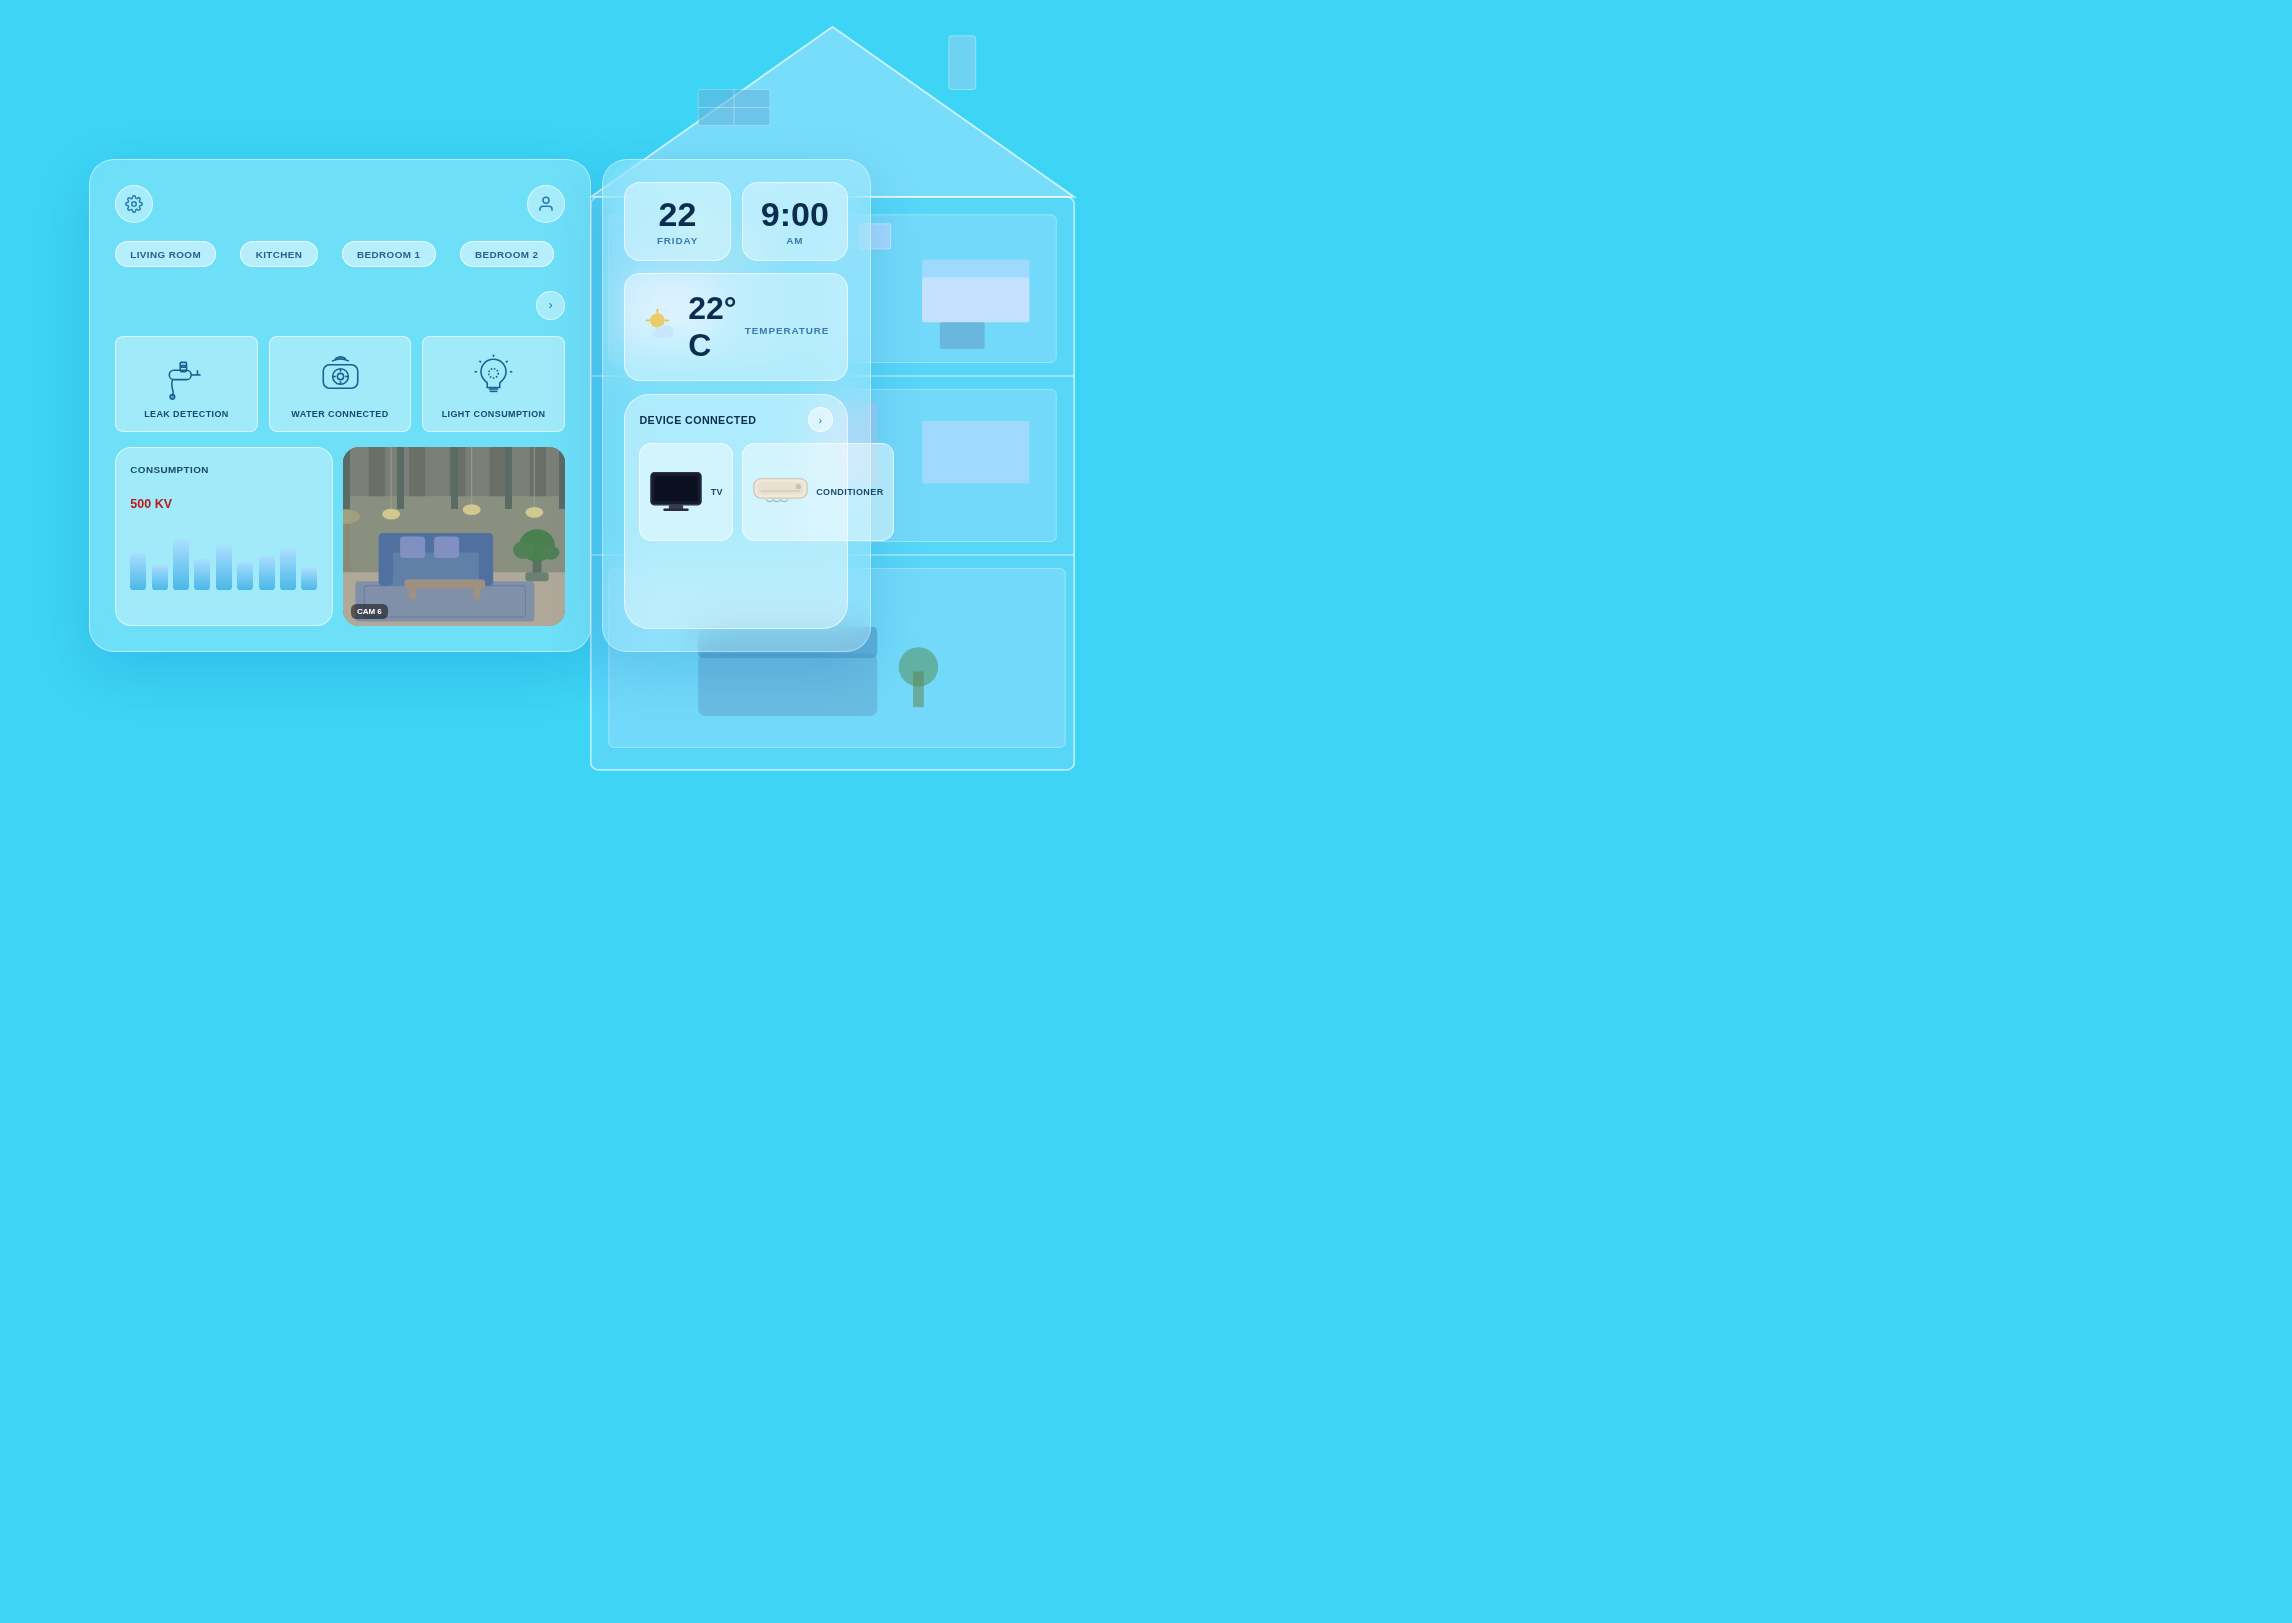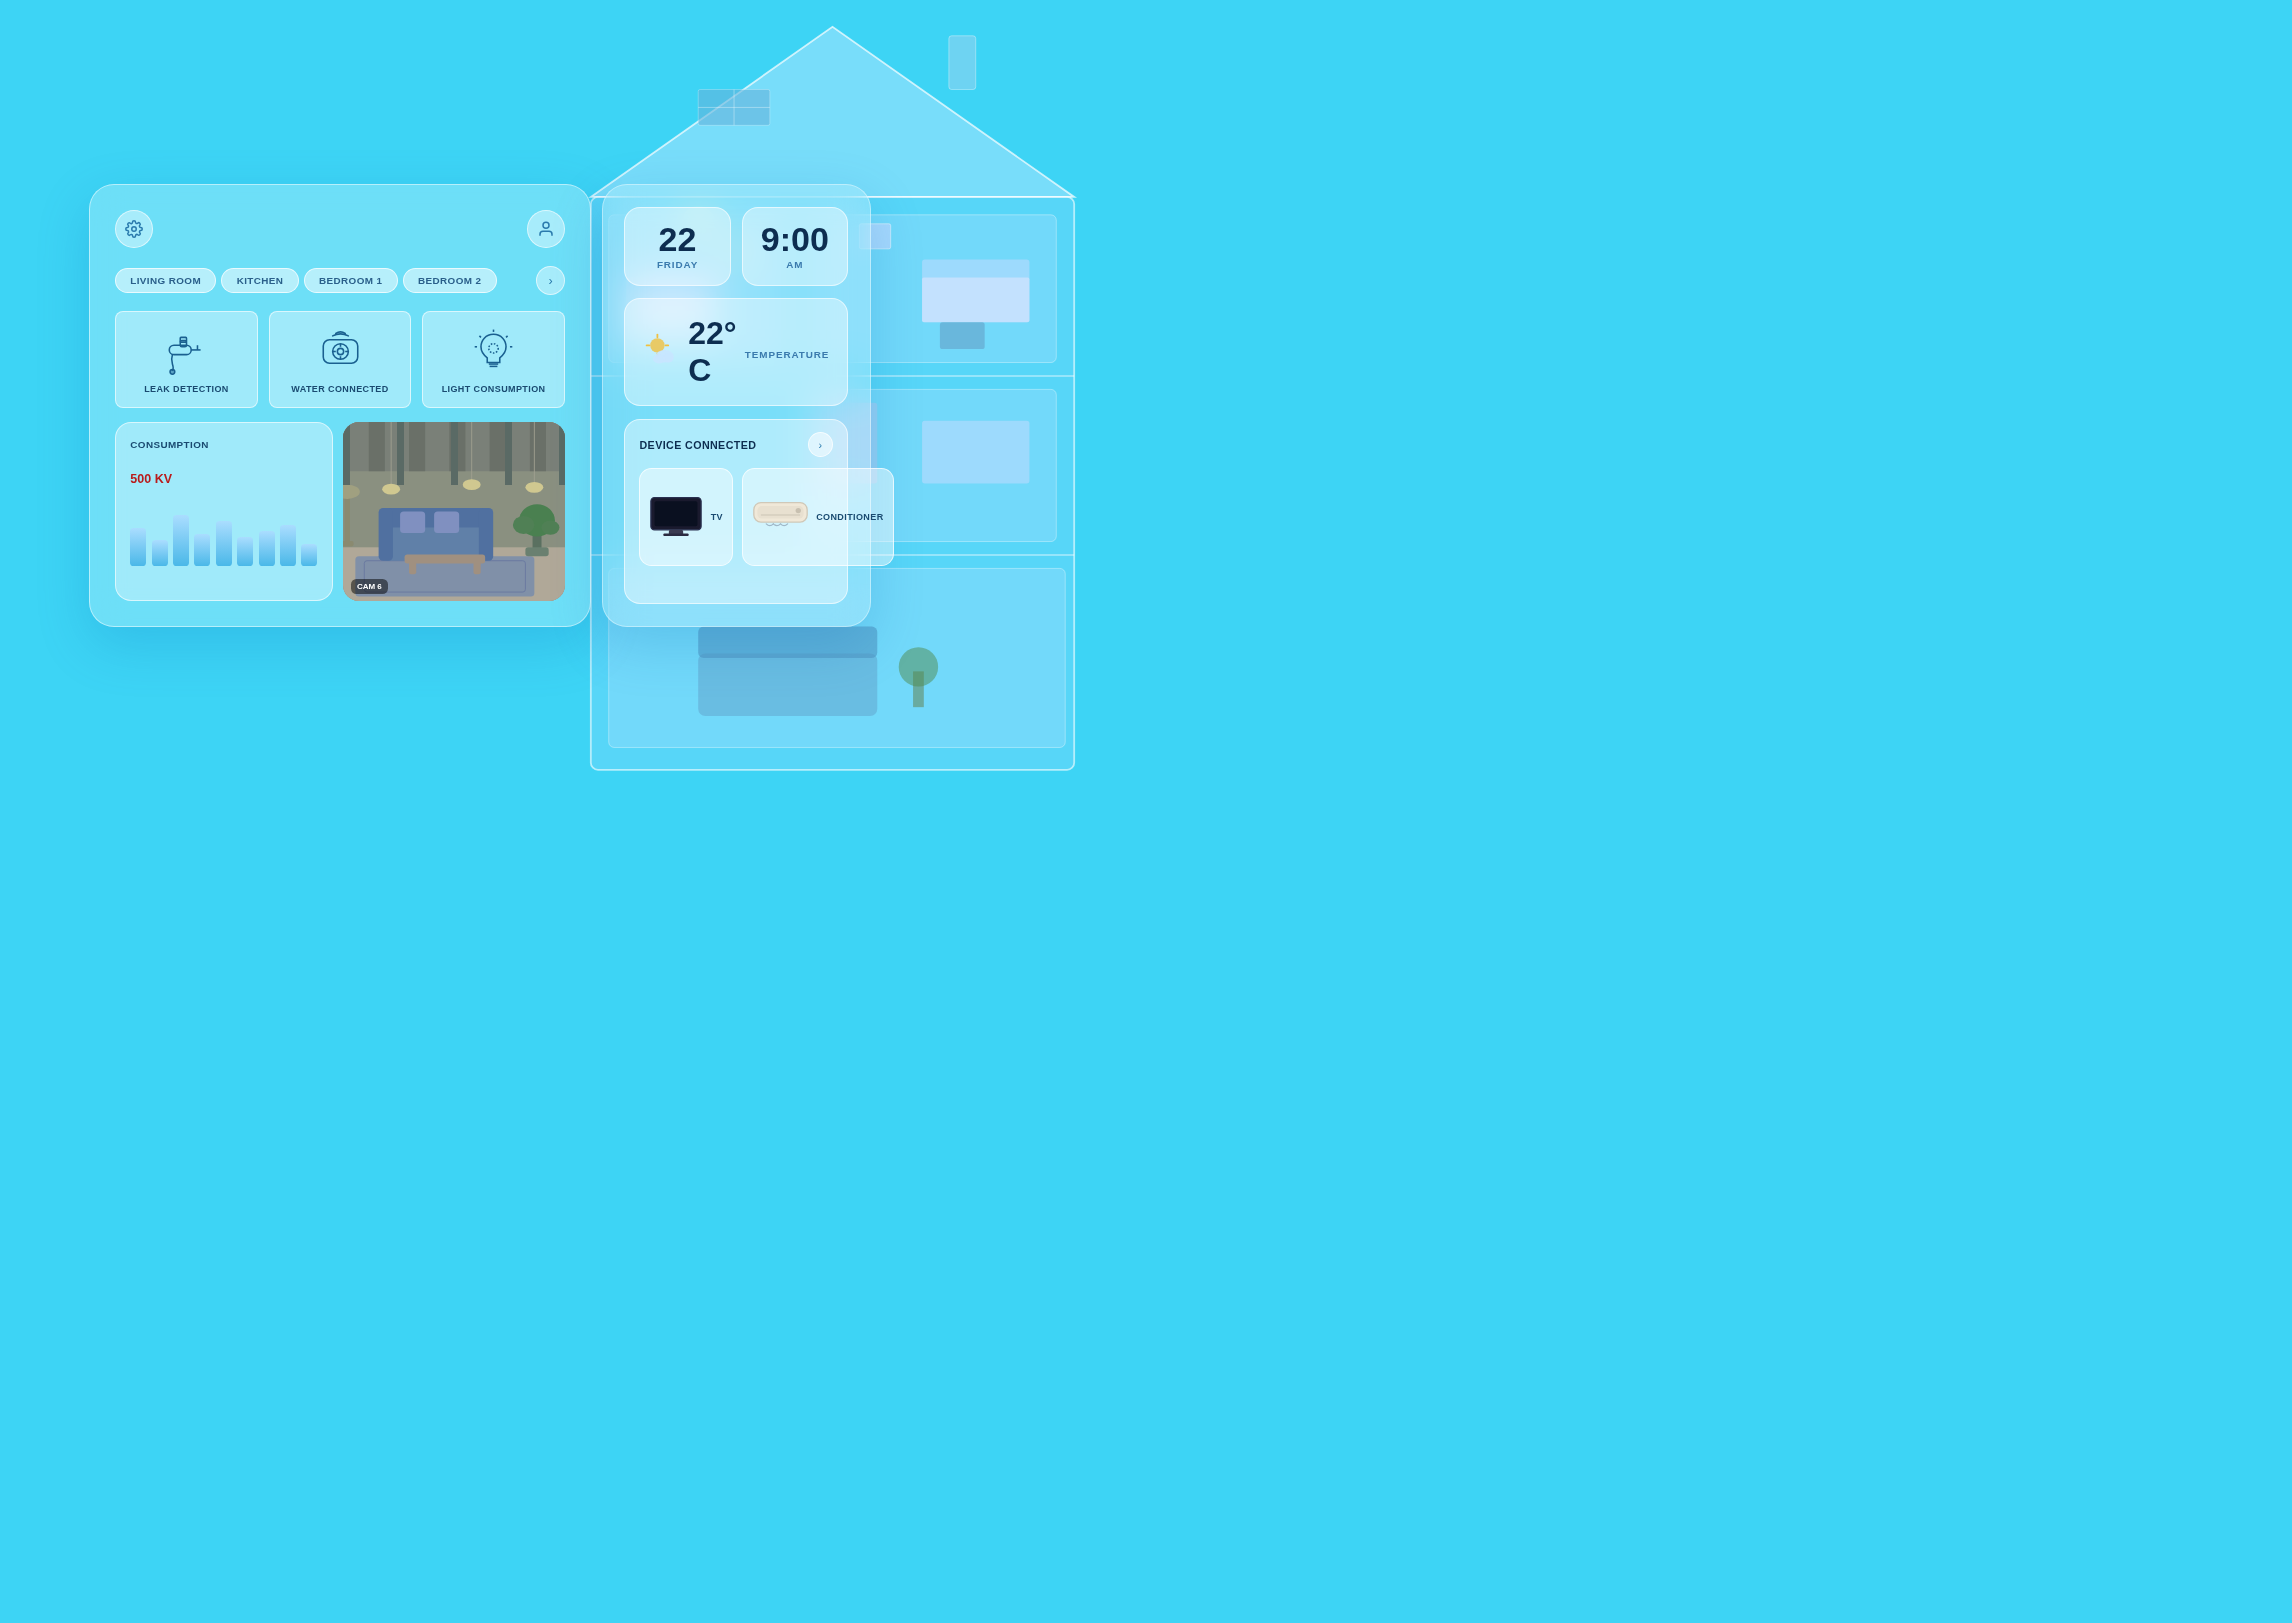--- a/index.html
+++ b/index.html
@@ -67,21 +67,21 @@
       align-items: center;
       justify-content: center;
       cursor: pointer;
       font-size: 18px;
       color: #2a7aad;
     }
 
     
     .room-tabs {
       display: flex;
-      gap: 5px;
+      gap: 24px;
       align-items: center;
       margin-bottom: 16px;
       flex-wrap: wrap;
     }
 
     .room-tab {
       background: rgba(255,255,255,0.5);
       border: 0.9px solid rgba(255,255,255,0.7);
       border-radius: 18px;
       padding: 6.3px 14.3px;
@@ -270,21 +270,21 @@
       font-size: 9.9px;
       font-weight: 700;
       color: #3a7aad;
       letter-spacing: 0.9px;
       margin-top: 5.4px;
     }
 
     .devices-section {
       background: rgba(255,255,255,0.4);
       border: 0.9px solid rgba(255,255,255,0.6);
-      border-radius: 16px;
+      border-radius: 25px;
       padding: 12.5px 14.3px;
       flex: 1;
     }
 
     .devices-header {
       display: flex;
       justify-content: space-between;
       align-items: center;
       margin-bottom: 10.7px;
     }

